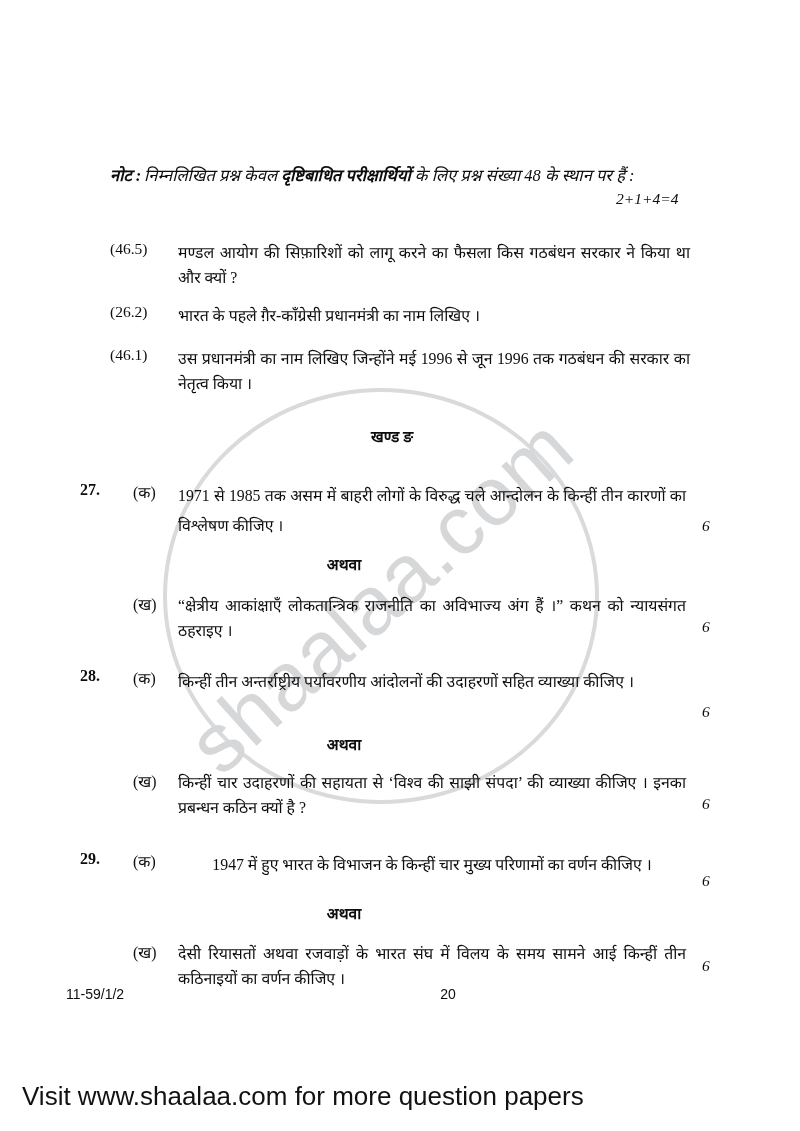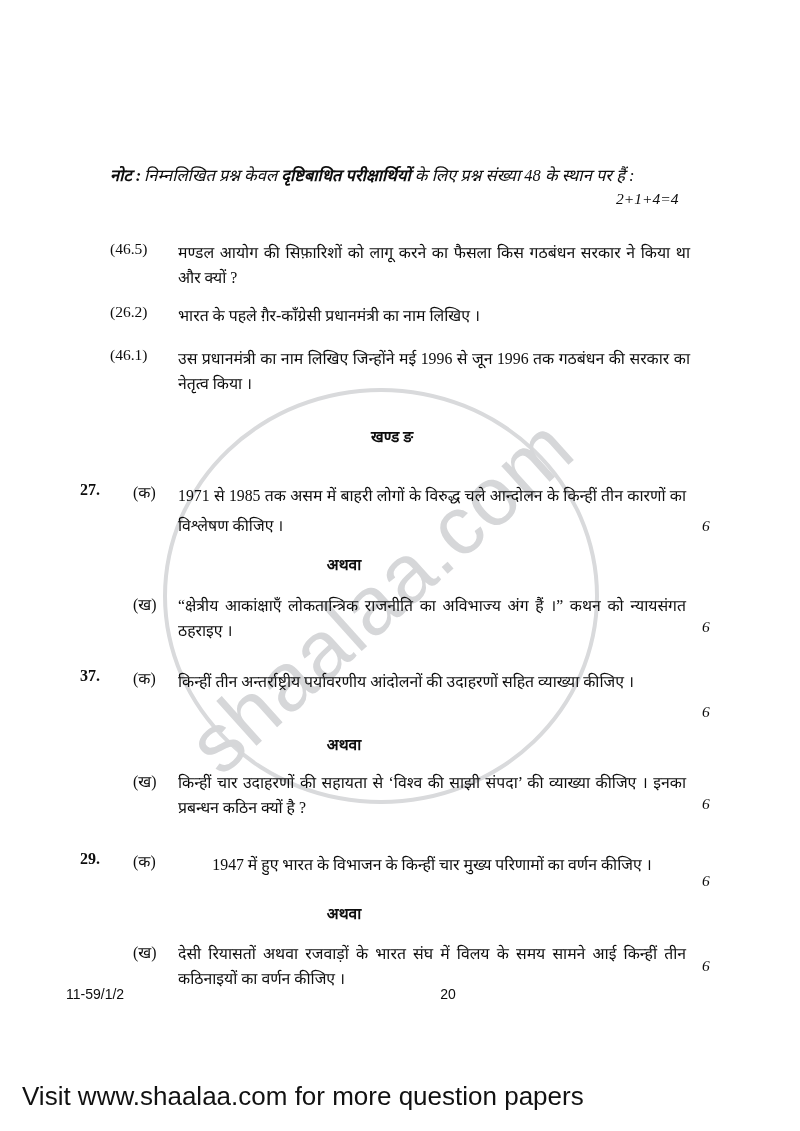--- a/index.html
+++ b/index.html
@@ -240,21 +240,21 @@
     <div class="q-part" style="top:481px">(क)</div>
     <div class="q-text" style="top:481px">1971 से 1985 तक असम में बाहरी लोगों के विरुद्ध चले आन्दोलन के किन्हीं तीन कारणों का विश्लेषण कीजिए ।</div>
     <div class="marks" style="top:517px">6</div>
 
     <div class="or-head" style="top:553px">अथवा</div>
 
     <div class="q-part" style="top:593px">(ख)</div>
     <div class="q-text tight" style="top:593px">“क्षेत्रीय आकांक्षाएँ लोकतान्त्रिक राजनीति का अविभाज्य अंग हैं ।” कथन को न्यायसंगत ठहराइए ।</div>
     <div class="marks" style="top:618px">6</div>
 
-    <div class="q-num" style="top:667px">37.</div>
+    <div class="q-num" style="top:667px">28.</div>
     <div class="q-part" style="top:667px">(क)</div>
     <div class="q-text" style="top:667px">किन्हीं तीन अन्तर्राष्ट्रीय पर्यावरणीय आंदोलनों की उदाहरणों सहित व्याख्या कीजिए ।</div>
     <div class="marks" style="top:703px">6</div>
 
     <div class="or-head" style="top:733px">अथवा</div>
 
     <div class="q-part" style="top:770px">(ख)</div>
     <div class="q-text tight" style="top:770px">किन्हीं चार उदाहरणों की सहायता से ‘विश्व की साझी संपदा’ की व्याख्या कीजिए । इनका प्रबन्धन कठिन क्यों है ?</div>
     <div class="marks" style="top:795px">6</div>
 

